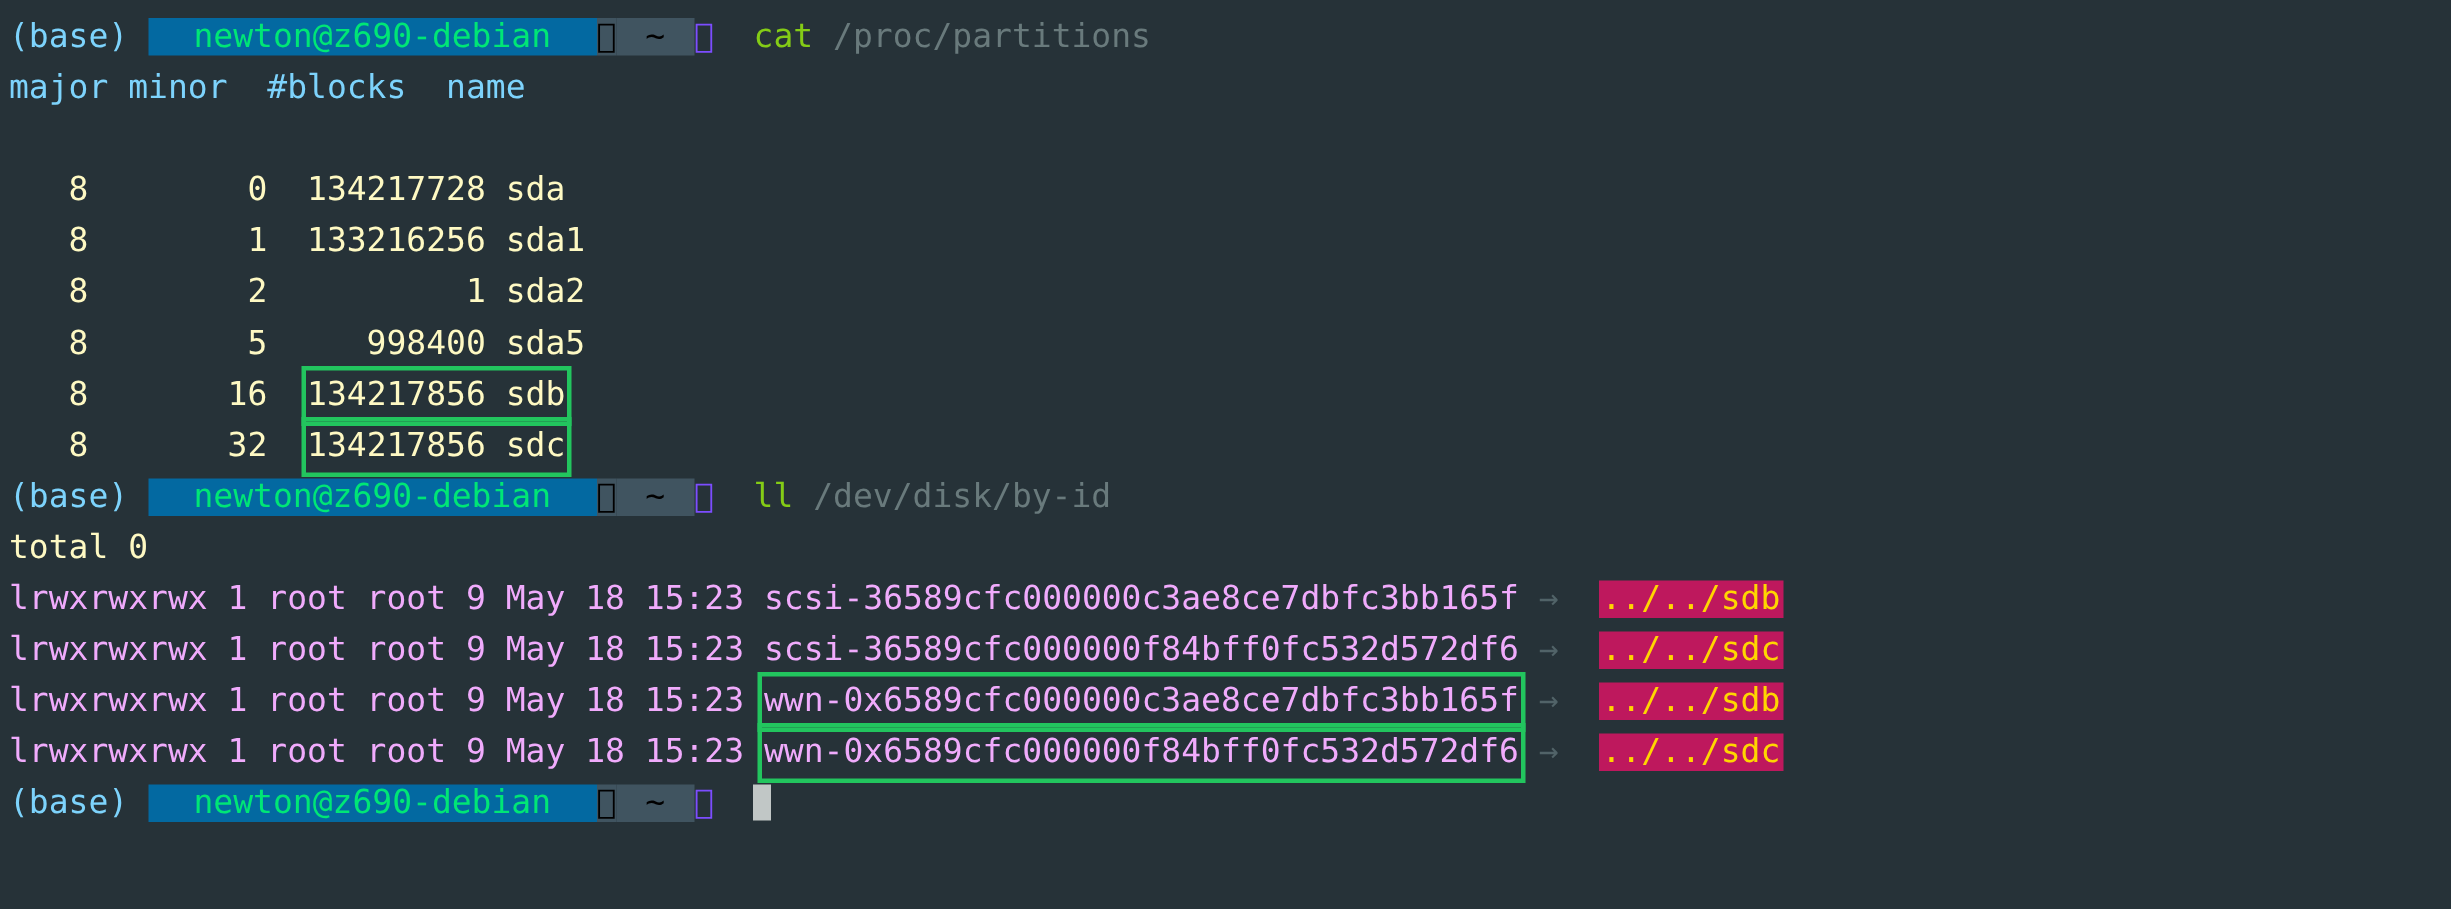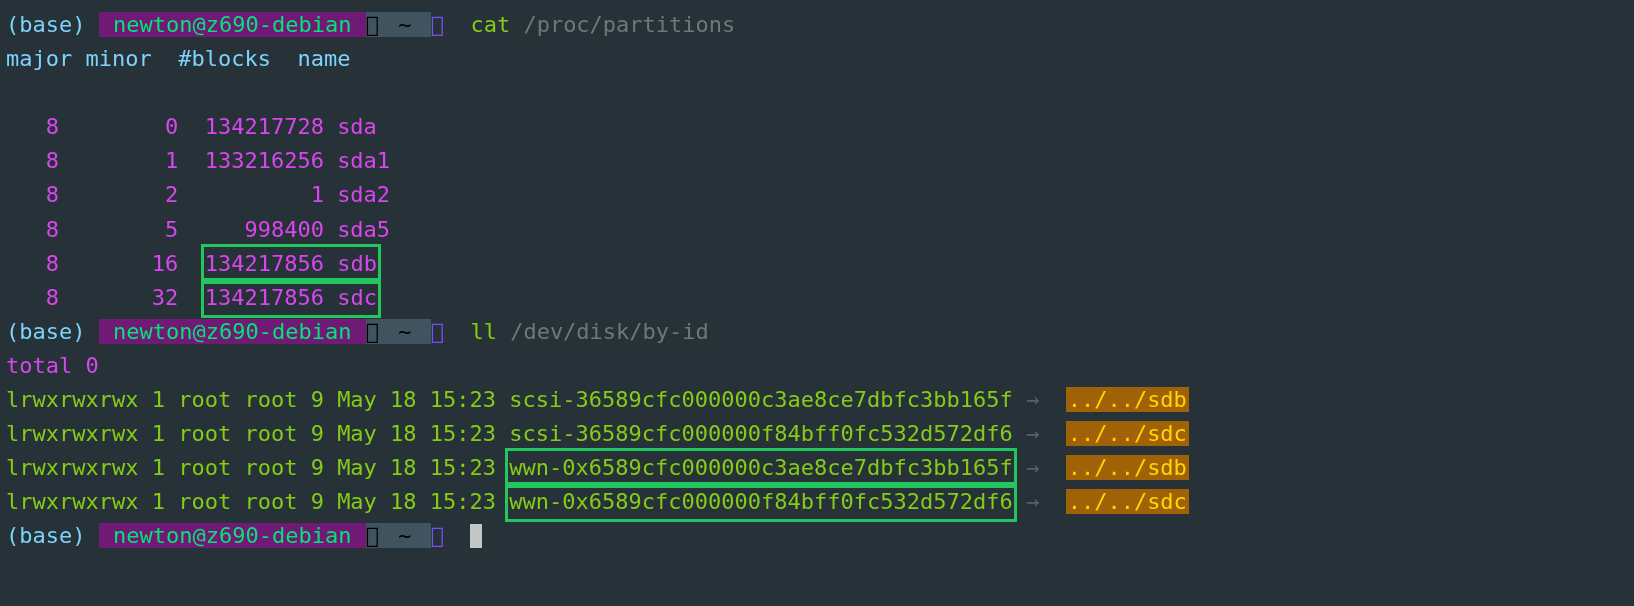--- a/index.html
+++ b/index.html
@@ -12,30 +12,30 @@
     color: #c1e6c6;
     width: 1634px;
     height: 606px;
     overflow: hidden;
   }
   .term {
     padding: 8px 6px;
     white-space: pre;
   }
   .ps-base   { color: #7dd3fc; }
-  .ps-user   { background: #701a75; color: #00e676; padding: 0 1px; }
+  .ps-user   { background: #0369a1; color: #00e676; padding: 0 17px; }
   .ps-tilde  { color: #000; padding: 0 2px; }
   .ps-arrow  { color: #7c4dff; }
   .cmd       { color: #84cc16; }
   .cmd-path  { color: #697a7c; }
-  .green     { color: #d946ef; margin-top: 44px; }
+  .green     { color: #fef9c3; margin-top: 44px; }
   .headers   { color: #7dd3fc; }
-  .cyan      { color: #84cc16; }
+  .cyan      { color: #f0abfc; }
   .yellow    { color: #ffd600; }
-  .dark-bg   { background: #a16207; padding: 0 2px; }
+  .dark-bg   { background: #be185d; padding: 0 2px; }
   .dim-arrow { color: #516368; }
   .hl        { border: 3px solid #22c55e; padding: 0 1px; margin: -3px -4px; display: inline-block; }
   .cursor    { display:inline-block; width: 12px; height: 24px; background:#c1c7c6; vertical-align: -5px; }
   .seg-chev { color:#000; }
   .ps-path-bg { background:#405460; padding: 0 6px; }
 </style>
 </head>
 <body>
 
 <div class="term"><span><span class="ps-base">(base)</span> <span class="ps-user"> newton@z690-debian </span><span class="seg-chev" style="background:#405460;"></span><span class="ps-tilde ps-path-bg"> ~ </span><span class="ps-arrow"></span>  <span class="cmd">cat</span> <span class="cmd-path">/proc/partitions</span></span>

